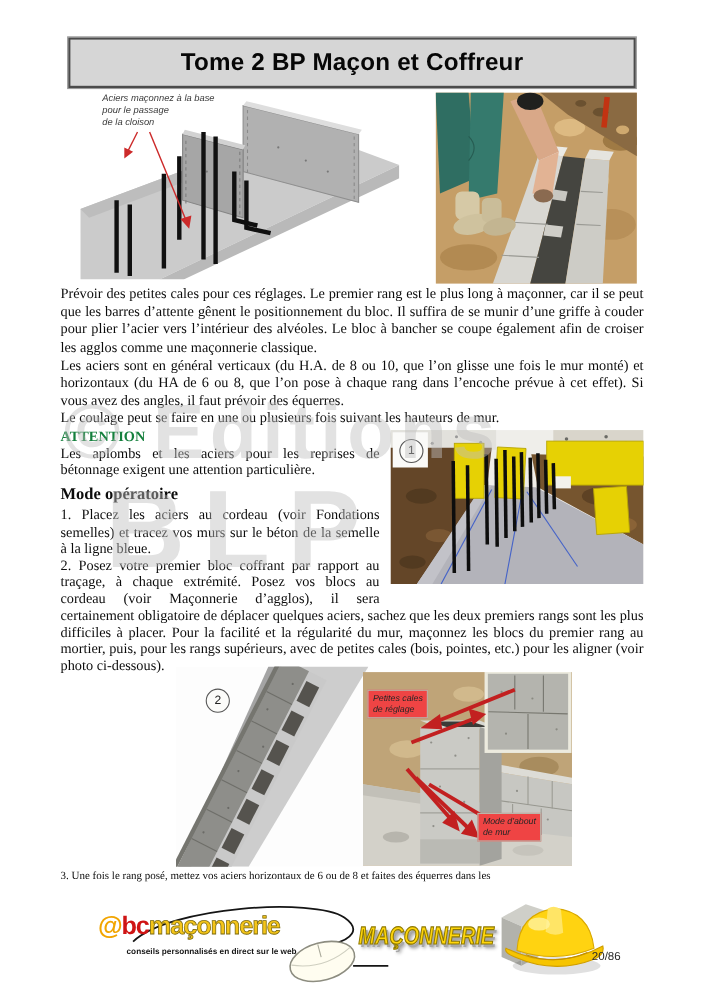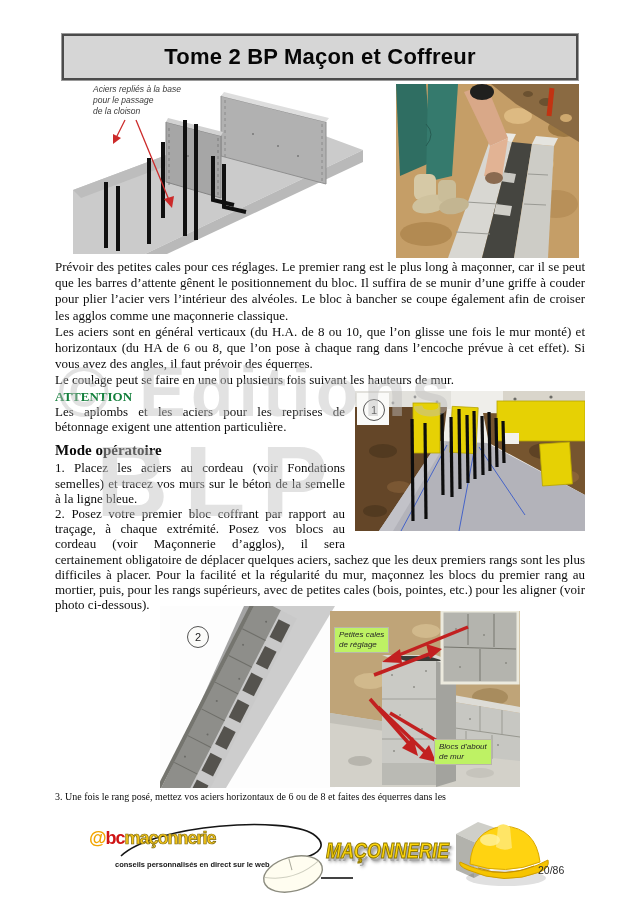--- a/index.html
+++ b/index.html
@@ -20,28 +20,28 @@
              text-align:justify;}
   .textblock p{margin:0;}
   .sec{line-height:15.2px;}
   .attn{font-weight:bold;color:#15803d;}
   .modeTitle{font-size:15px;font-weight:bold;margin-top:9px !important;margin-bottom:2px !important;}
   .fig1{float:right;width:230px;height:140px;margin:2px 0 8px 10px;position:relative;}
   .marker{position:absolute;width:20px;height:20px;background:#fbfbf9;border:1.3px solid #555;border-radius:50%;
           font:11px "Liberation Sans",sans-serif;color:#222;display:flex;align-items:center;justify-content:center;}
   .fig2{position:absolute;left:160px;top:606px;width:175px;height:182px;}
   .figC{position:absolute;left:330px;top:611px;width:190px;height:176px;}
-  .label-box{position:absolute;background:#bef264;border:1px solid #b9b5aa;padding:2px 4px;
+  .label-box{position:absolute;background:#ef4444;border:1px solid #b9b5aa;padding:2px 4px;
              font:italic 8px/1.25 "Liberation Sans",sans-serif;color:#262626;white-space:pre-line;z-index:3;}
   .step3{position:absolute;left:55px;top:789px;width:535px;font-size:10px;line-height:16px;}
   
   .logo{position:absolute;left:85px;top:818px;width:270px;height:80px;}
   .logo svg{position:absolute;left:0;top:0;width:100%;height:100%;}
   .brand{position:absolute;left:4px;top:10px;font-family:"Liberation Sans",sans-serif;font-weight:bold;
-         font-size:18px;letter-spacing:-1px;white-space:nowrap;}
+         font-size:23px;letter-spacing:-1px;white-space:nowrap;}
   .brand .at{color:#f2a500;}
   .brand .bc{color:#cf1414;}
   .brand .mac{color:#f5c518;-webkit-text-stroke:.7px #7c6a10;}
   .tag{position:absolute;left:6px;top:42px;font:bold 7.5px "Liberation Sans",sans-serif;color:#141414;white-space:nowrap;padding-left:24px;}
   .banner{position:absolute;left:326px;top:838px;font:bold italic 18px "Liberation Sans",sans-serif;
           color:#ffd60a;-webkit-text-stroke:.9px #8f7900;letter-spacing:0;
           text-shadow:2px 2px 0 #a8a8a8,3px 3px 3px #8a8a8a;transform:scaleY(1.25);transform-origin:left top;}
   .hat{position:absolute;left:448px;top:812px;width:104px;height:80px;}
   .hat svg{position:absolute;inset:0;width:100%;height:100%;}
   .pagenum{position:absolute;left:538px;top:864px;font:10.5px "Liberation Sans",sans-serif;color:#2a2a2a;}
@@ -84,21 +84,21 @@
       <line x1="45" y1="100" x2="45" y2="165" stroke="#101010" stroke-width="4"></line>
       <line x1="112" y1="34" x2="112" y2="150" stroke="#101010" stroke-width="4"></line>
       <line x1="123" y1="38" x2="123" y2="154" stroke="#101010" stroke-width="4"></line>
       <line x1="76" y1="72" x2="76" y2="158" stroke="#101010" stroke-width="4"></line>
       <line x1="90" y1="56" x2="90" y2="132" stroke="#101010" stroke-width="4"></line>
       <line x1="52" y1="34" x2="43" y2="52" stroke="#cc2a2a" stroke-width="1.3"></line>
       <polygon points="40,58 40,48 48,52" fill="#cc2a2a"></polygon>
       <line x1="63" y1="34" x2="96" y2="114" stroke="#cc2a2a" stroke-width="1.3"></line>
       <polygon points="99,122 91,113 101,110" fill="#cc2a2a"></polygon>
     </svg>
-    <div class="ann">Aciers repliés à la base
+    <div class="ann">Aciers maçonnez à la base
 pour le passage
 de la cloison</div>
   </div>
 
   <div class="figB">
     <svg viewBox="0 0 183 174">
       <rect width="183" height="174" fill="#c59e67"></rect>
       <ellipse cx="30" cy="150" rx="26" ry="12" fill="#b28a52"></ellipse>
       <ellipse cx="160" cy="120" rx="22" ry="14" fill="#b89059"></ellipse>
       <ellipse cx="140" cy="80" rx="18" ry="10" fill="#d3b078"></ellipse>
@@ -288,21 +288,21 @@
       <g fill="#c22020">
         <polygon points="52,51 70,38 72,52"></polygon>
         <polygon points="112,38 96,33 100,48"></polygon>
         <polygon points="88,145 72,137 83,126"></polygon>
         <polygon points="106,151 89,147 99,134"></polygon>
         <polygon points="134,146 115,131 121,147"></polygon>
       </g>
     </svg>
     <div class="label-box" style="left:4px;top:16px;">Petites cales
 de réglage</div>
-    <div class="label-box" style="left:104px;top:128px;">Blocs d'about
+    <div class="label-box" style="left:104px;top:128px;">Mode d'about
 de mur</div>
   </div>
 
   <div class="step3">3. Une fois le rang posé, mettez vos aciers horizontaux de 6 ou de 8 et faites des équerres dans les</div>
 
   <div class="logo">
     <svg viewBox="0 0 270 80">
       <path d="M36,38 C70,6 200,-2 228,16 C244,27 234,36 218,40" fill="none" stroke="#151515" stroke-width="1.6"></path>
       <g transform="rotate(-15 208 56)">
         <ellipse cx="208" cy="56" rx="30" ry="17" fill="#fffdf0" stroke="#8d8d80" stroke-width="1.4"></ellipse>

